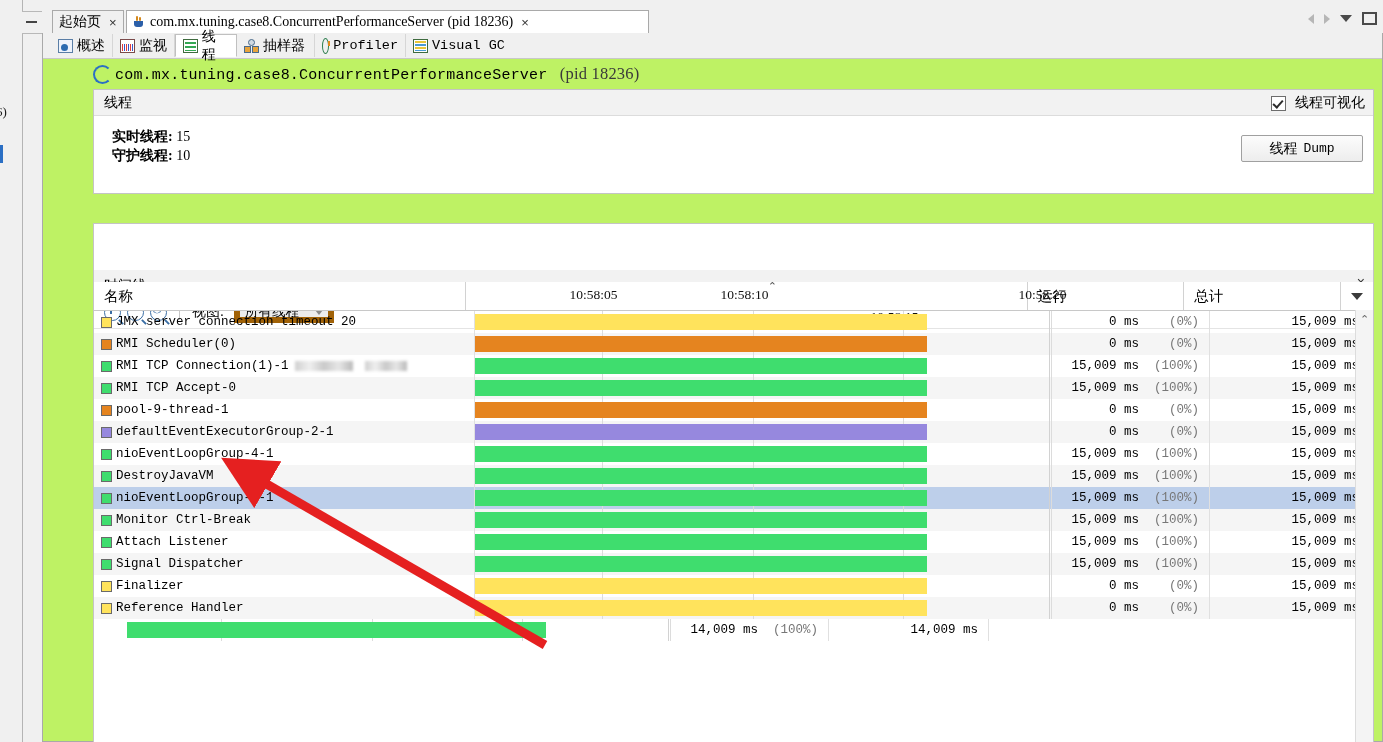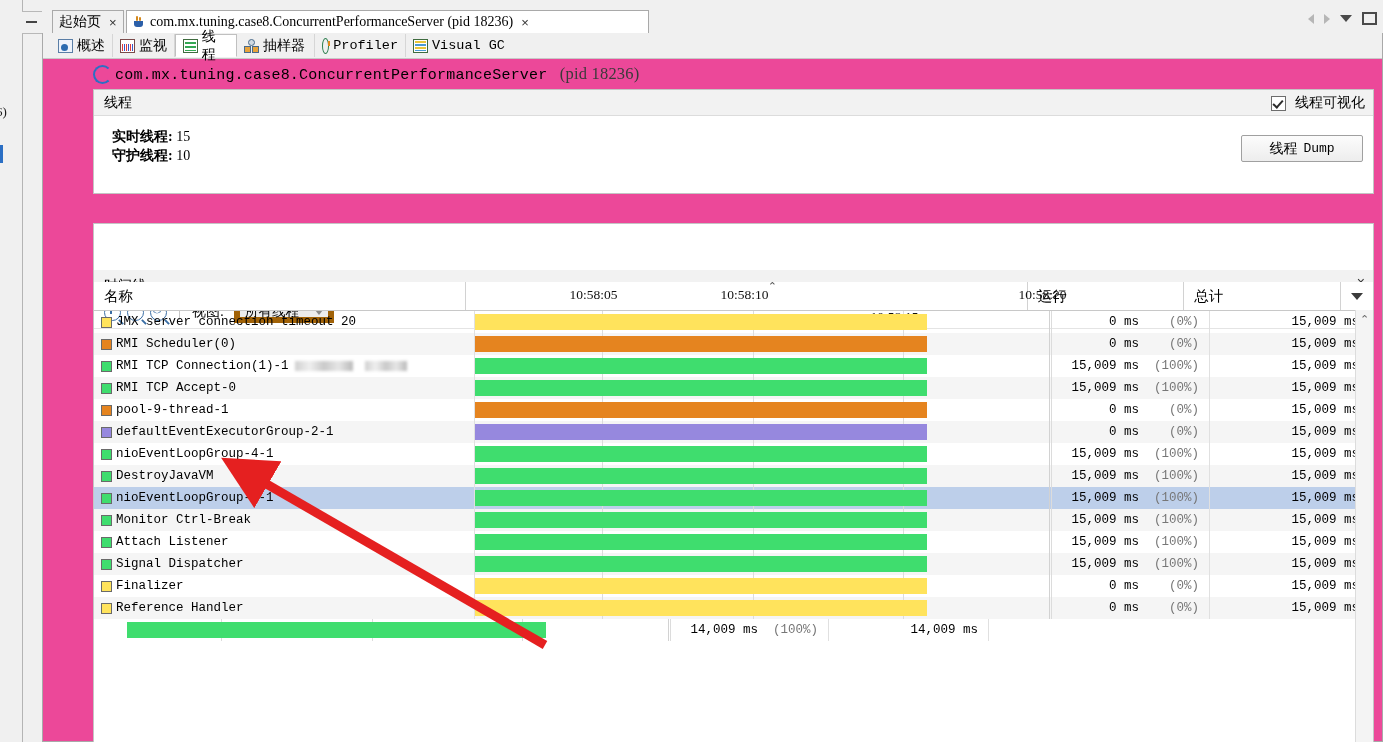--- a/index.html
+++ b/index.html
@@ -35,21 +35,21 @@
   .javaicon .steam{position:absolute;left:3px;top:0px;width:2px;height:5px;background:#d4891e;border-radius:1px;}
   .javaicon .steam2{position:absolute;left:6px;top:1px;width:2px;height:4px;background:#d4891e;border-radius:1px;}
   .navicons{position:absolute;right:6px;top:2px;display:flex;align-items:center;gap:10px;}
   .navicons span{display:inline-block;}
   .tri-l{width:0;height:0;border-top:5px solid transparent;border-bottom:5px solid transparent;border-right:6px solid #b6b6b6;}
   .tri-r{width:0;height:0;border-top:5px solid transparent;border-bottom:5px solid transparent;border-left:6px solid #b6b6b6;}
   .tri-d{width:0;height:0;border-left:6px solid transparent;border-right:6px solid transparent;border-top:7px solid #4a4a4a;}
   .sq-max{width:11px;height:9px;border:2px solid #4a4a4a;}
 
   
-  .panel{position:absolute;left:42px;top:33px;width:1341px;height:709px;background:#ec4899;border:1px solid #a9a9a9;border-top:none;box-sizing:border-box;}
+  .panel{position:absolute;left:42px;top:33px;width:1341px;height:709px;background:#bef264;border:1px solid #a9a9a9;border-top:none;box-sizing:border-box;}
 
   
   .subtoolbar{position:absolute;left:0;top:0;width:1339px;height:25px;background:#f0f0f0;border-bottom:1px solid #c8c8c8;}
   .subtab{position:absolute;top:1px;height:23px;display:flex;align-items:center;gap:4px;padding:0 7px;box-sizing:border-box;
           font-family:"Liberation Serif",serif;font-size:14px;border-right:1px solid #d6d6d6;}
   .subtab.active{background:#ffffff;border:1px solid #c0c0c0;border-bottom:1px solid #fff;}
   .ico{width:15px;height:14px;display:inline-block;position:relative;box-sizing:border-box;}
   .ico-doc{background:#eef3fb;border:1px solid #5a7ea6;}
   .ico-doc::after{content:"";position:absolute;left:2px;bottom:1px;width:7px;height:7px;border-radius:50%;background:#2c6bb0;}
   .ico-mon{background:#ffffff;border:1px solid #7a4a4a;}

